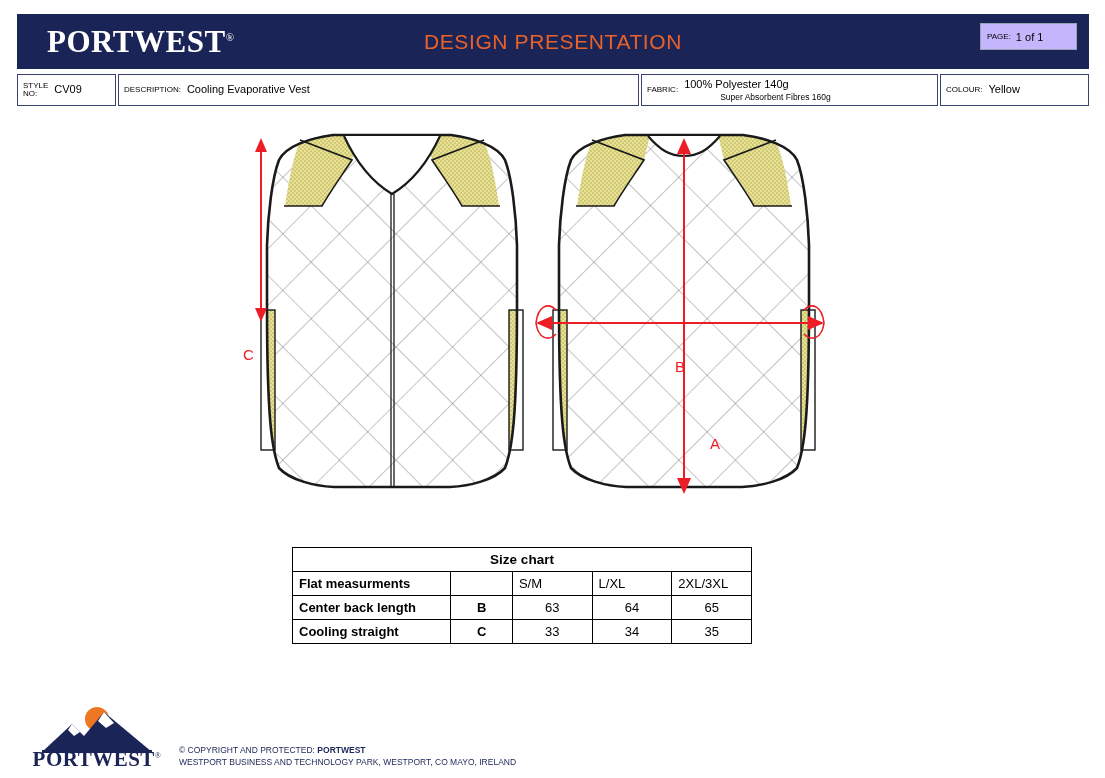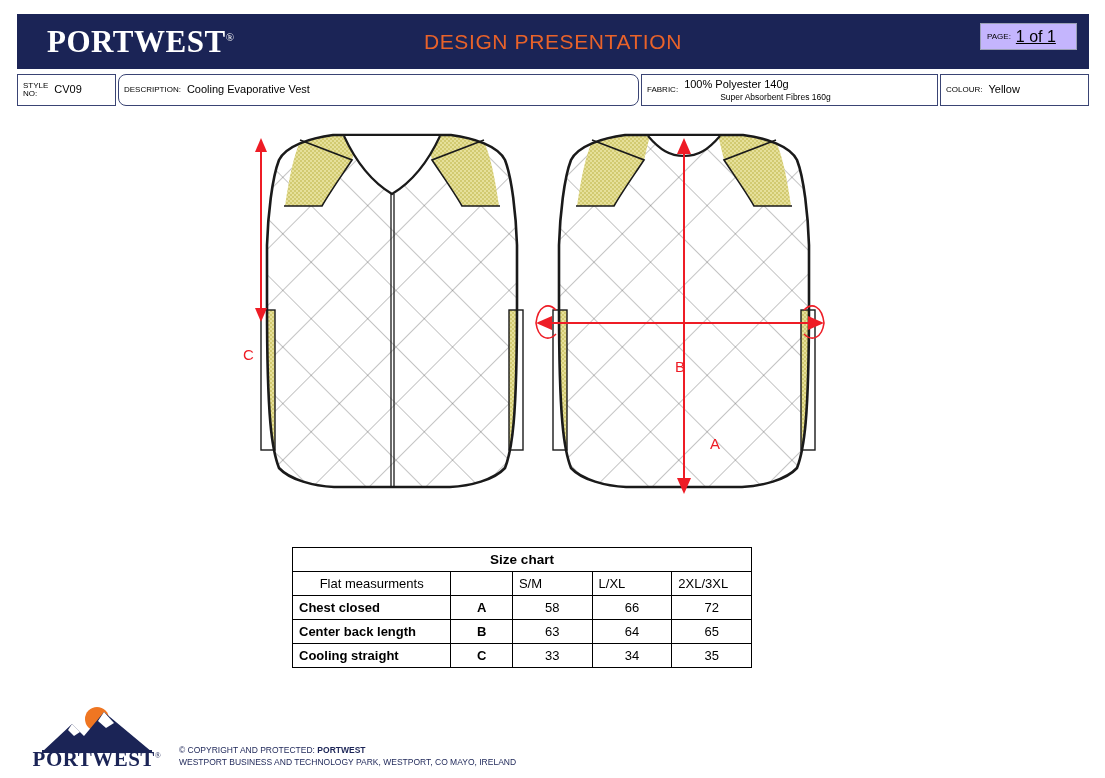--- a/index.html
+++ b/index.html
@@ -65,22 +65,21 @@
     display: flex;
     align-items: center;
     padding-left: 6px;
     box-sizing: border-box;
   }
   .page-box .lbl {
     font-size: 8px;
     margin-right: 5px;
   }
   .page-box .val {
-    font-size: 16px;
-    text-decoration: underline;
+    font-size: 11px;
   }
 
   
   .info-row {
     position: absolute;
     left: 17px;
     top: 74px;
     width: 1072px;
     height: 32px;
   }
@@ -104,21 +103,21 @@
   .info-cell .val {
     font-size: 11px;
     line-height: 1.2;
   }
   .info-cell .val .sub {
     display: block;
     font-size: 8.5px;
     margin-left: 36px;
   }
   #cell-style { left: 0; width: 99px; }
-  #cell-desc { left: 101px; width: 521px; border-radius: 8px; }
+  #cell-desc { left: 101px; width: 521px; }
   #cell-fabric { left: 624px; width: 297px; }
   #cell-colour { left: 923px; width: 149px; }
 
   
   .drawing {
     position: absolute;
     left: 0;
     top: 120px;
     width: 1105px;
     height: 400px;
@@ -143,22 +142,22 @@
     border: 1px solid #000;
     height: 23px;
     padding: 0 6px;
   }
   .size-chart .title {
     text-align: center;
     font-weight: bold;
     font-size: 13.5px;
   }
   .size-chart .hdr-measure {
-    text-align: center;
-    font-weight: normal;
+    text-align: left;
+    font-weight: bold;
   }
   .size-chart .hdr-size {
     text-align: left;
     font-weight: normal;
   }
   .size-chart .row-name {
     font-weight: bold;
     text-align: left;
     width: 144px;
   }
@@ -372,27 +371,20 @@
   <tbody>
       <tr>
     <td class="title" colspan="5">Size chart</td>
   </tr>
   <tr>
     <td class="hdr-measure">Flat measurments</td>
     <td class="hdr-size"></td>
     <td class="hdr-size">S/M</td>
     <td class="hdr-size">L/XL</td>
     <td class="hdr-size">2XL/3XL</td>
-  </tr>
-  <tr>
-    <td class="row-name">Chest closed</td>
-    <td class="row-code">A</td>
-    <td class="val">58</td>
-    <td class="val">66</td>
-    <td class="val">72</td>
   </tr>
   <tr>
     <td class="row-name">Center back length</td>
     <td class="row-code">B</td>
     <td class="val">63</td>
     <td class="val">64</td>
     <td class="val">65</td>
   </tr>
   <tr>
     <td class="row-name">Cooling straight</td>

